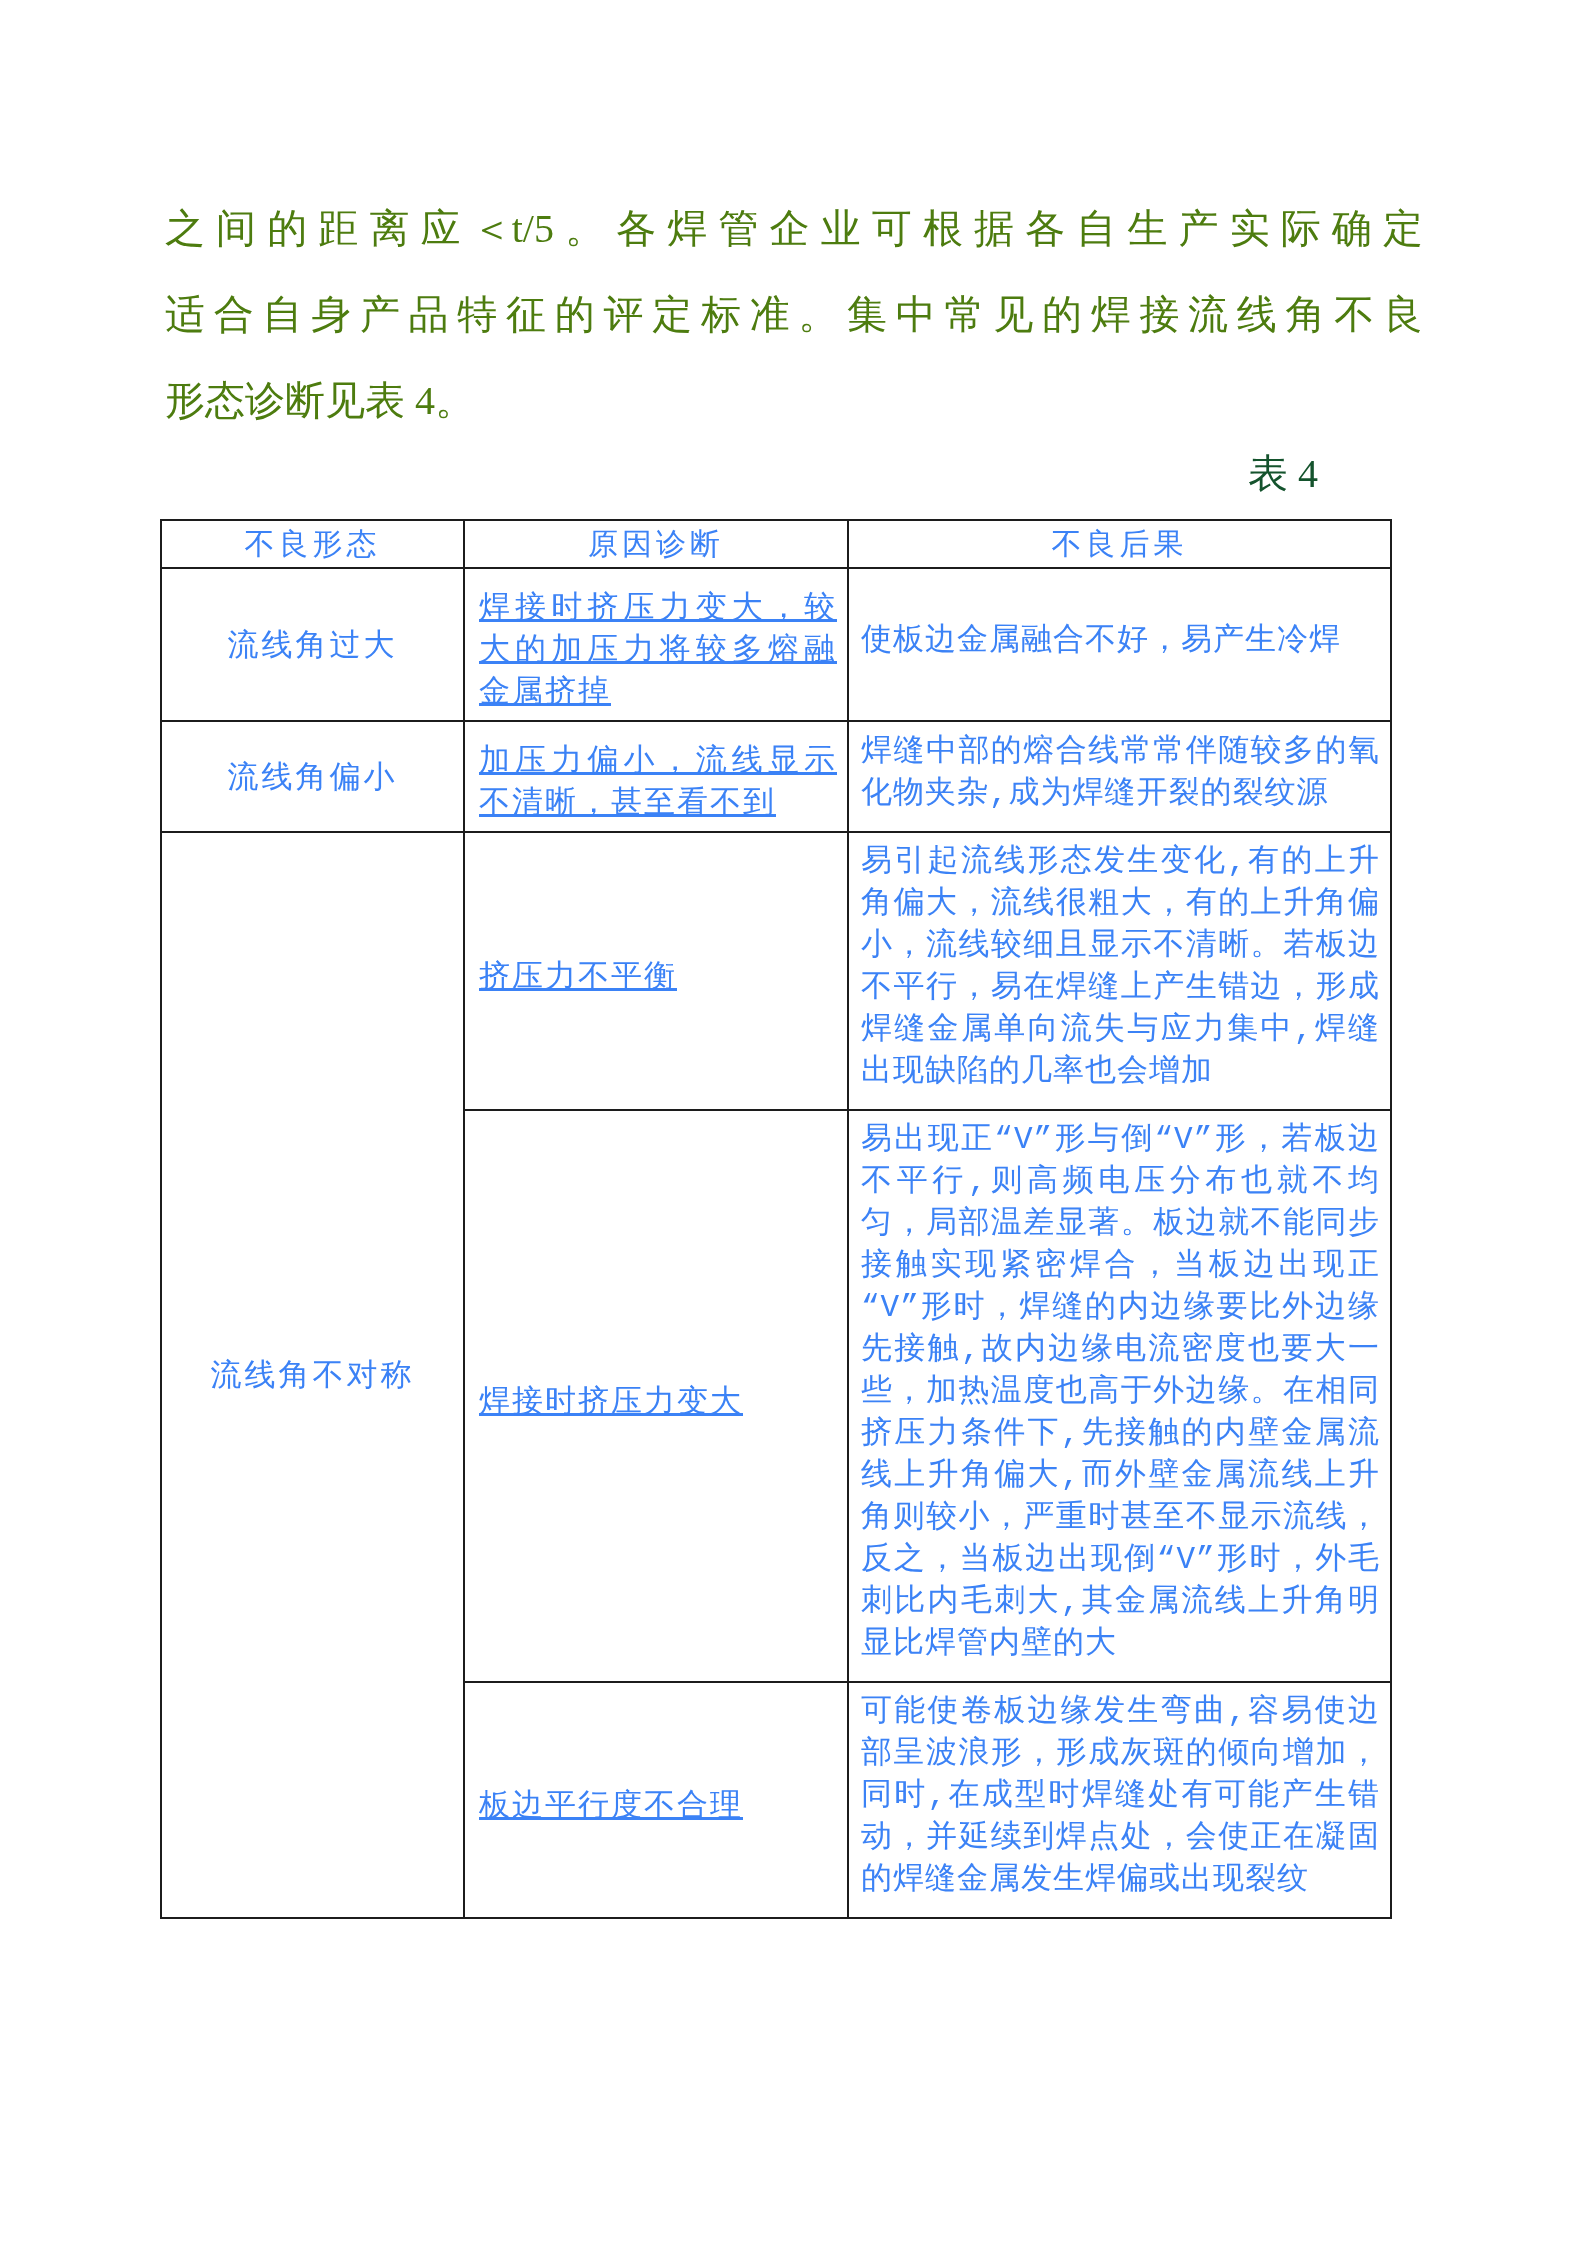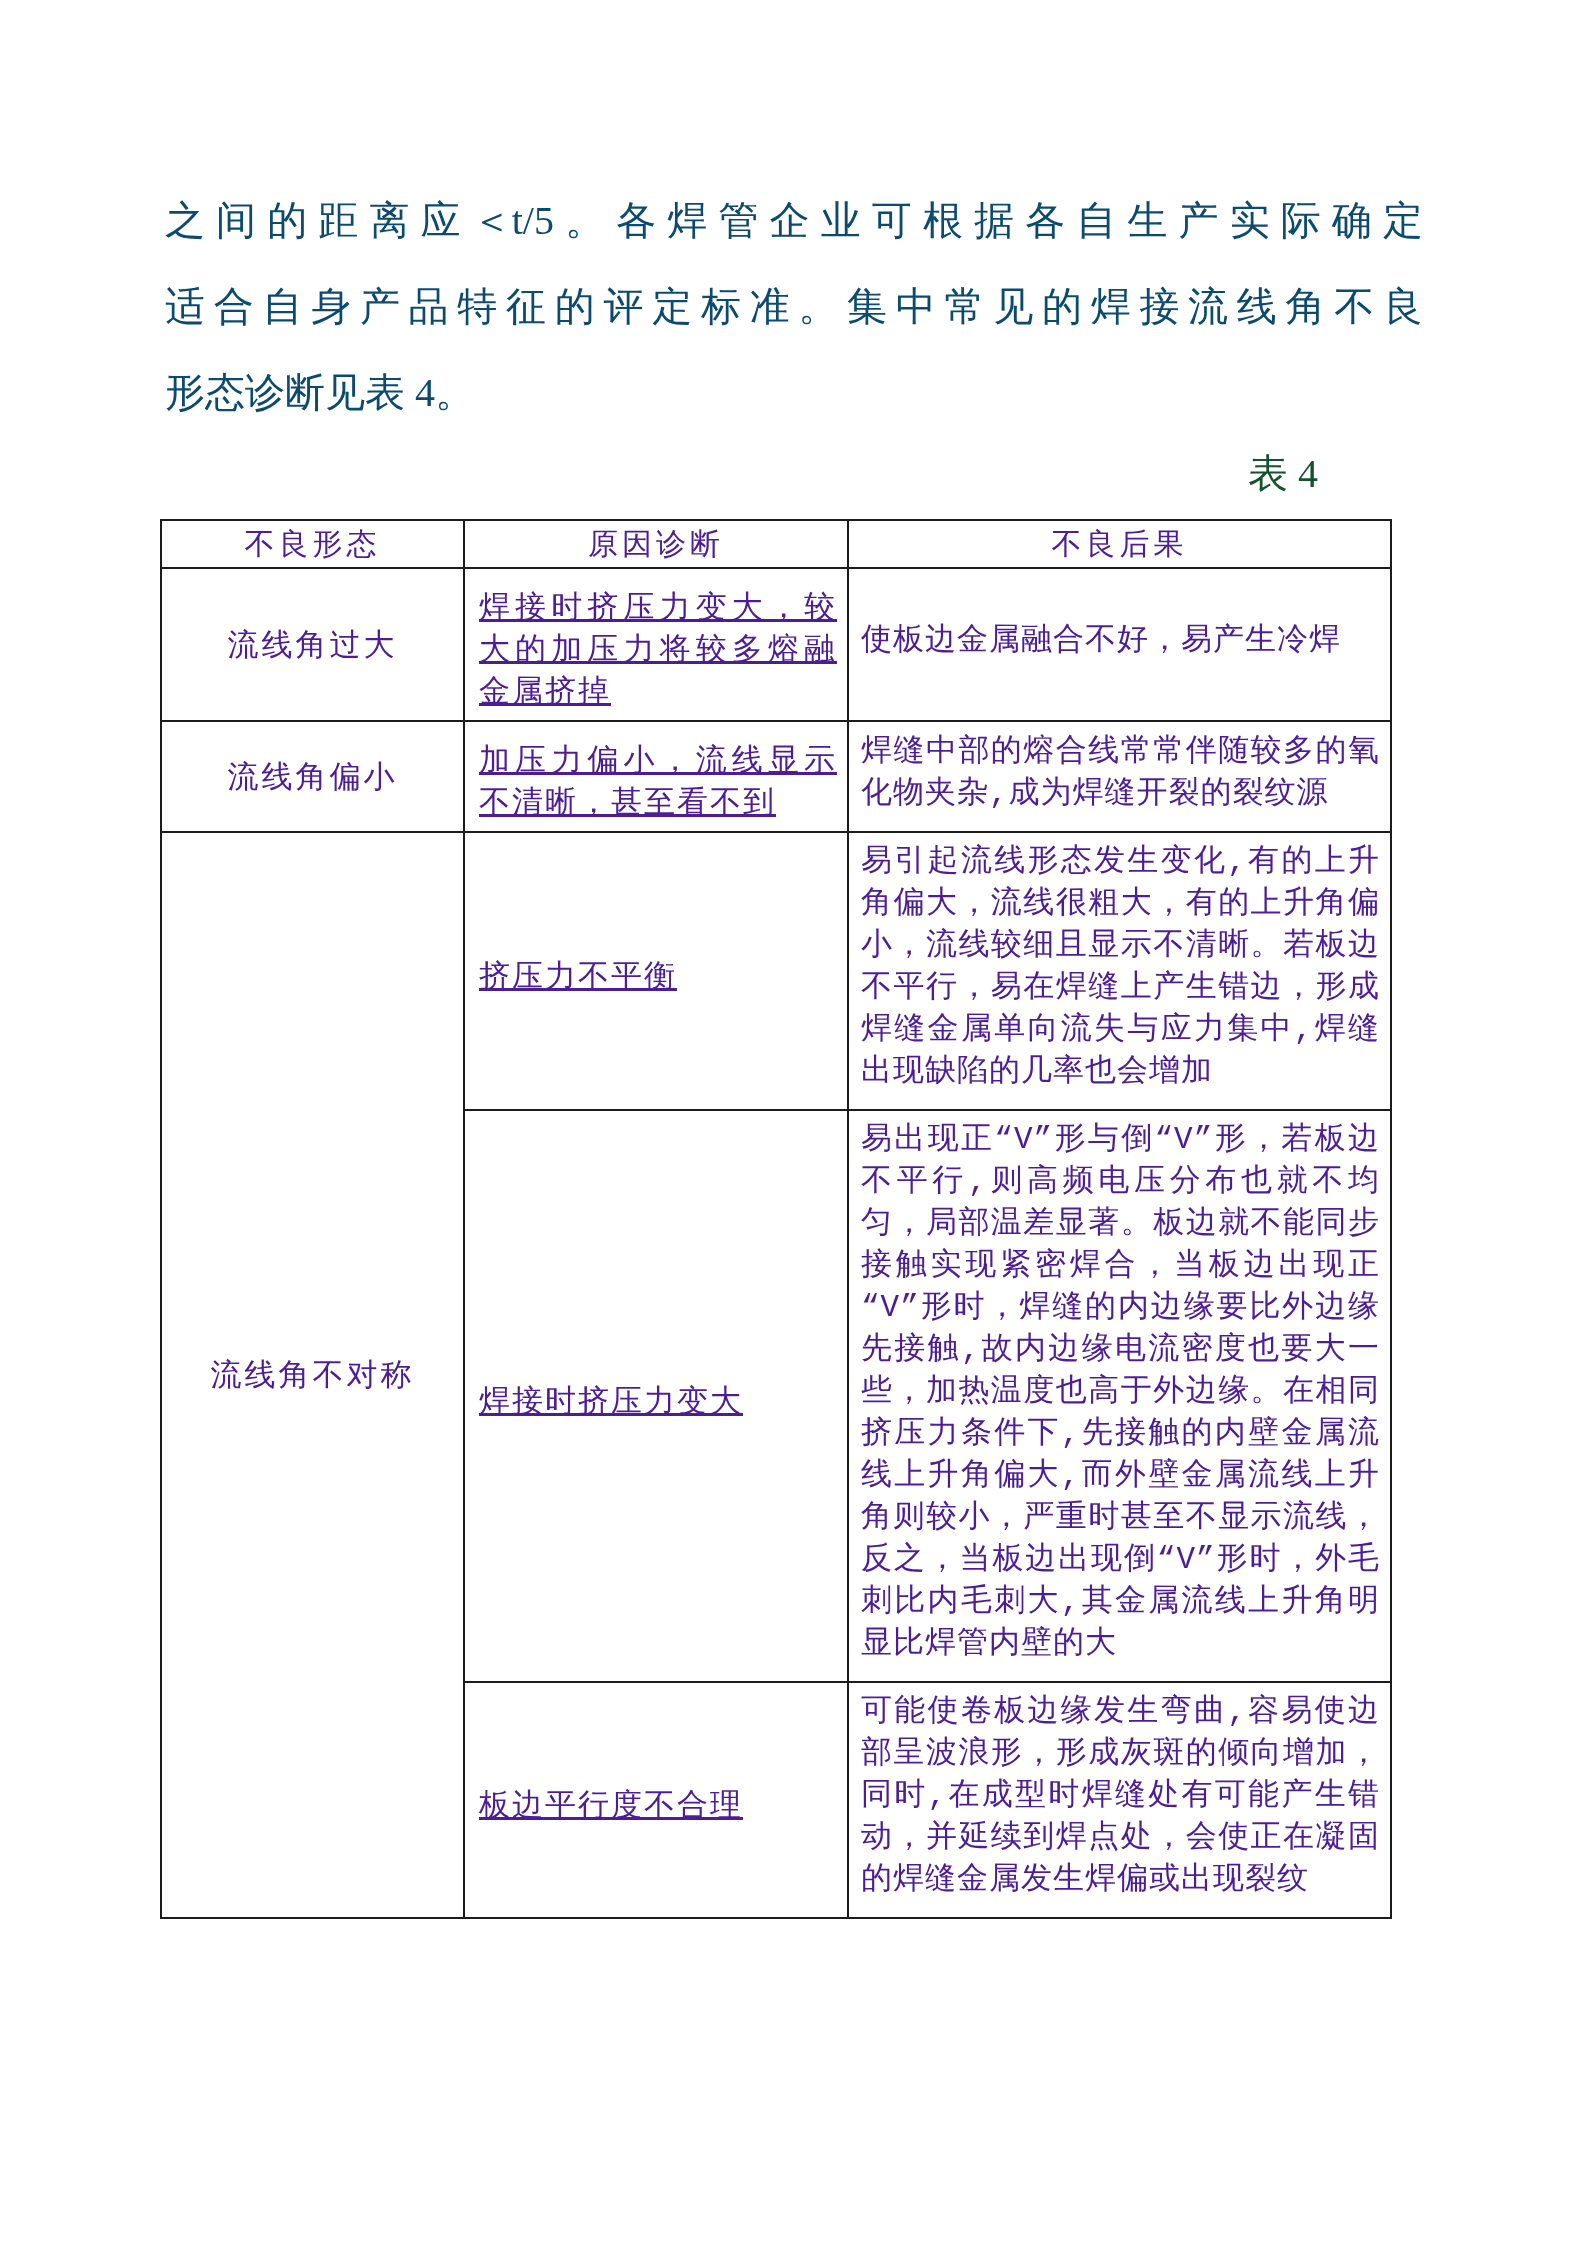--- a/index.html
+++ b/index.html
@@ -13,25 +13,25 @@
     position: relative;
     width: 1587px;
     height: 2245px;
     background: #ffffff;
     overflow: hidden;
   }
   
   .intro {
     position: absolute;
     left: 165px;
-    top: 178px;
+    top: 186px;
     width: 1258px;
     font-size: 40px;
     line-height: 86px;
-    color: #0c4a6e;
+    color: #4d7c0f;
   }
   .intro .line { display: block; }
   .intro .line.justify {
     text-align: justify;
     text-align-last: justify;
   }
   
   .table-caption {
     position: absolute;
     left: 160px;
@@ -45,21 +45,21 @@
   }
   
   table.defect-table {
     position: absolute;
     left: 160px;
     top: 519px;
     width: 1230px;
     border-collapse: collapse;
     table-layout: fixed;
     font-size: 31px;
-    color: #4c1d95;
+    color: #3b82f6;
   }
   .defect-table col.c1 { width: 303px; }
   .defect-table col.c2 { width: 384px; }
   .defect-table col.c3 { width: 543px; }
   .defect-table th, .defect-table td {
     border: 2px solid #1c1c1c;
     vertical-align: middle;
     line-height: 42px;
     font-weight: normal;
   }

